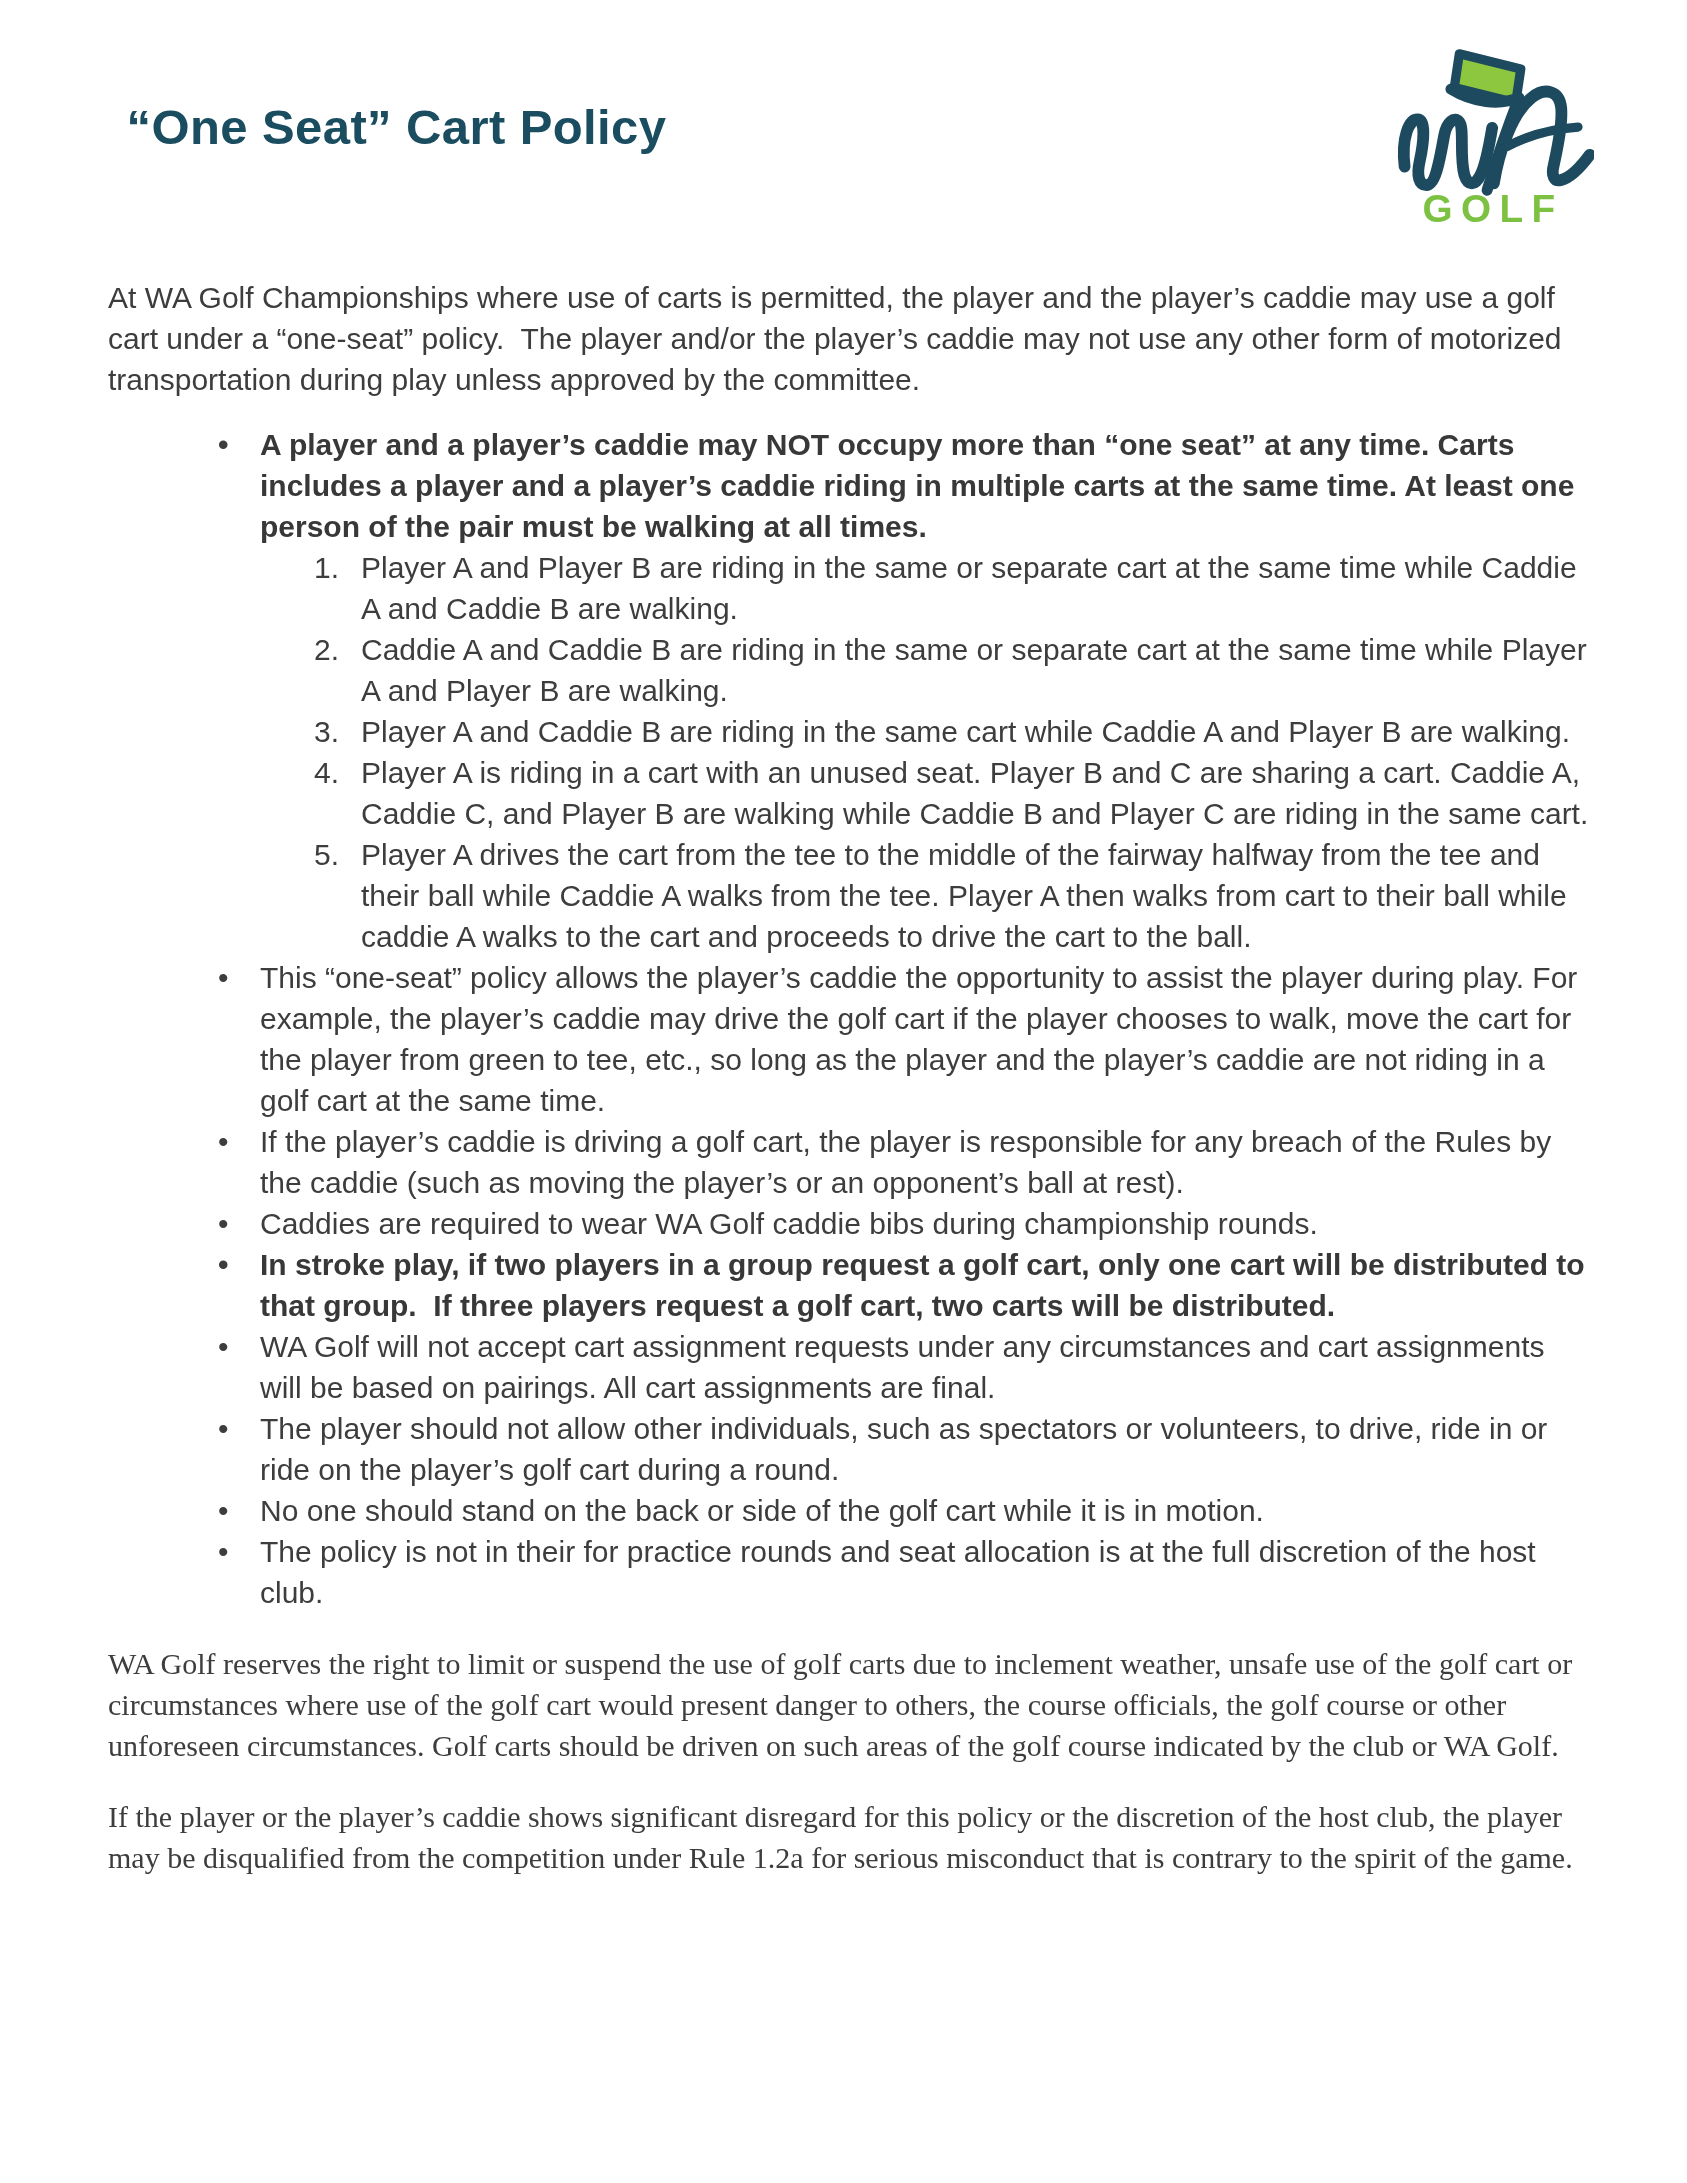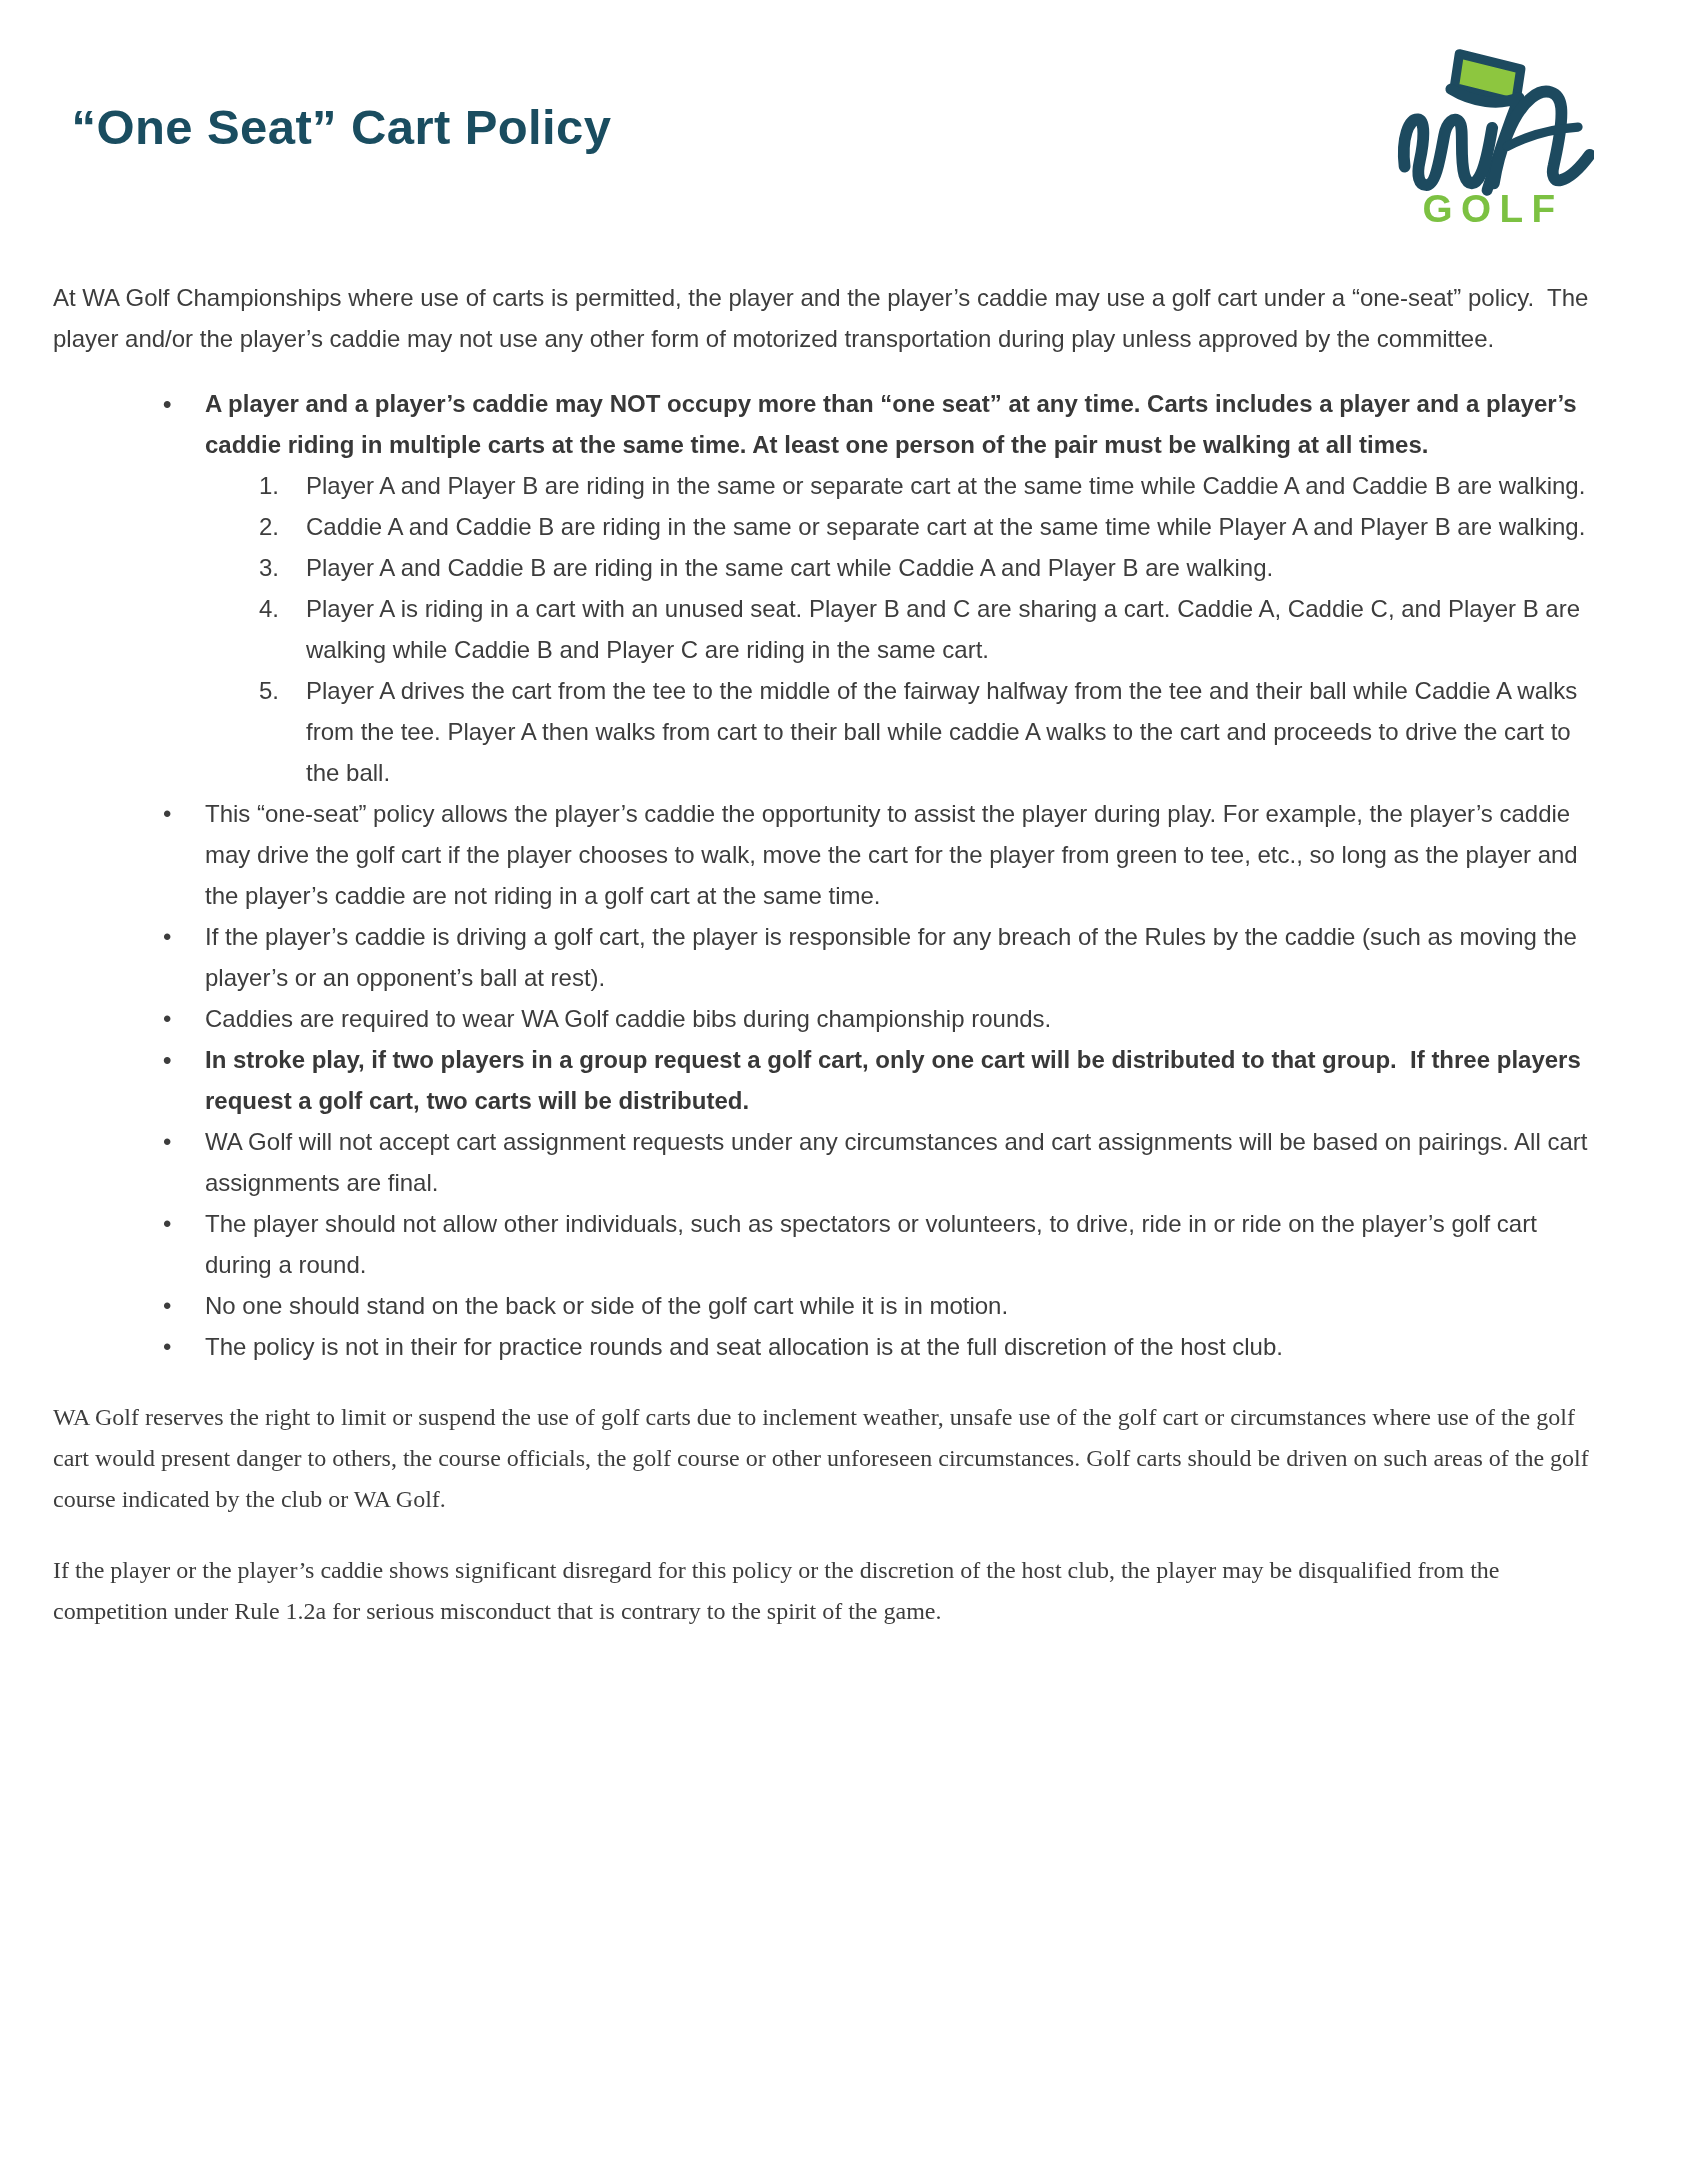--- a/index.html
+++ b/index.html
@@ -7,40 +7,40 @@
     position: relative;
     width: 1687px;
     height: 2183px;
     background: #ffffff;
     overflow: hidden;
     font-family: "Liberation Sans", "DejaVu Sans", sans-serif;
     color: #3d3d3d;
     box-sizing: border-box;
   }
   .doc {
-    padding: 0 93px 0 53px;
+    padding: 0 93px 0 108px;
     box-sizing: border-box;
   }
   .page-title {
     margin: 100px 0 0 18.6px;
     font-size: 49px;
     line-height: 54px;
     font-weight: bold;
     letter-spacing: 0.4px;
     color: #1a4d60;
     white-space: pre-wrap;
   }
   .logo {
     position: absolute;
     top: 40px;
     right: 93px;
     width: 202px;
     height: 196px;
   }
-  .body-text { font-size: 24px; line-height: 41px; }
+  .body-text { font-size: 30px; line-height: 41px; }
   .para {
     margin: 0;
     white-space: pre-wrap;
   }
   .intro { margin-top: 123px; }
   .closing { margin-top: 30px; font-family: Liberation Serif, serif; }
   ul.bullets {
     list-style: none;
     margin: 23.6px 0 0 0;
     padding: 0;

